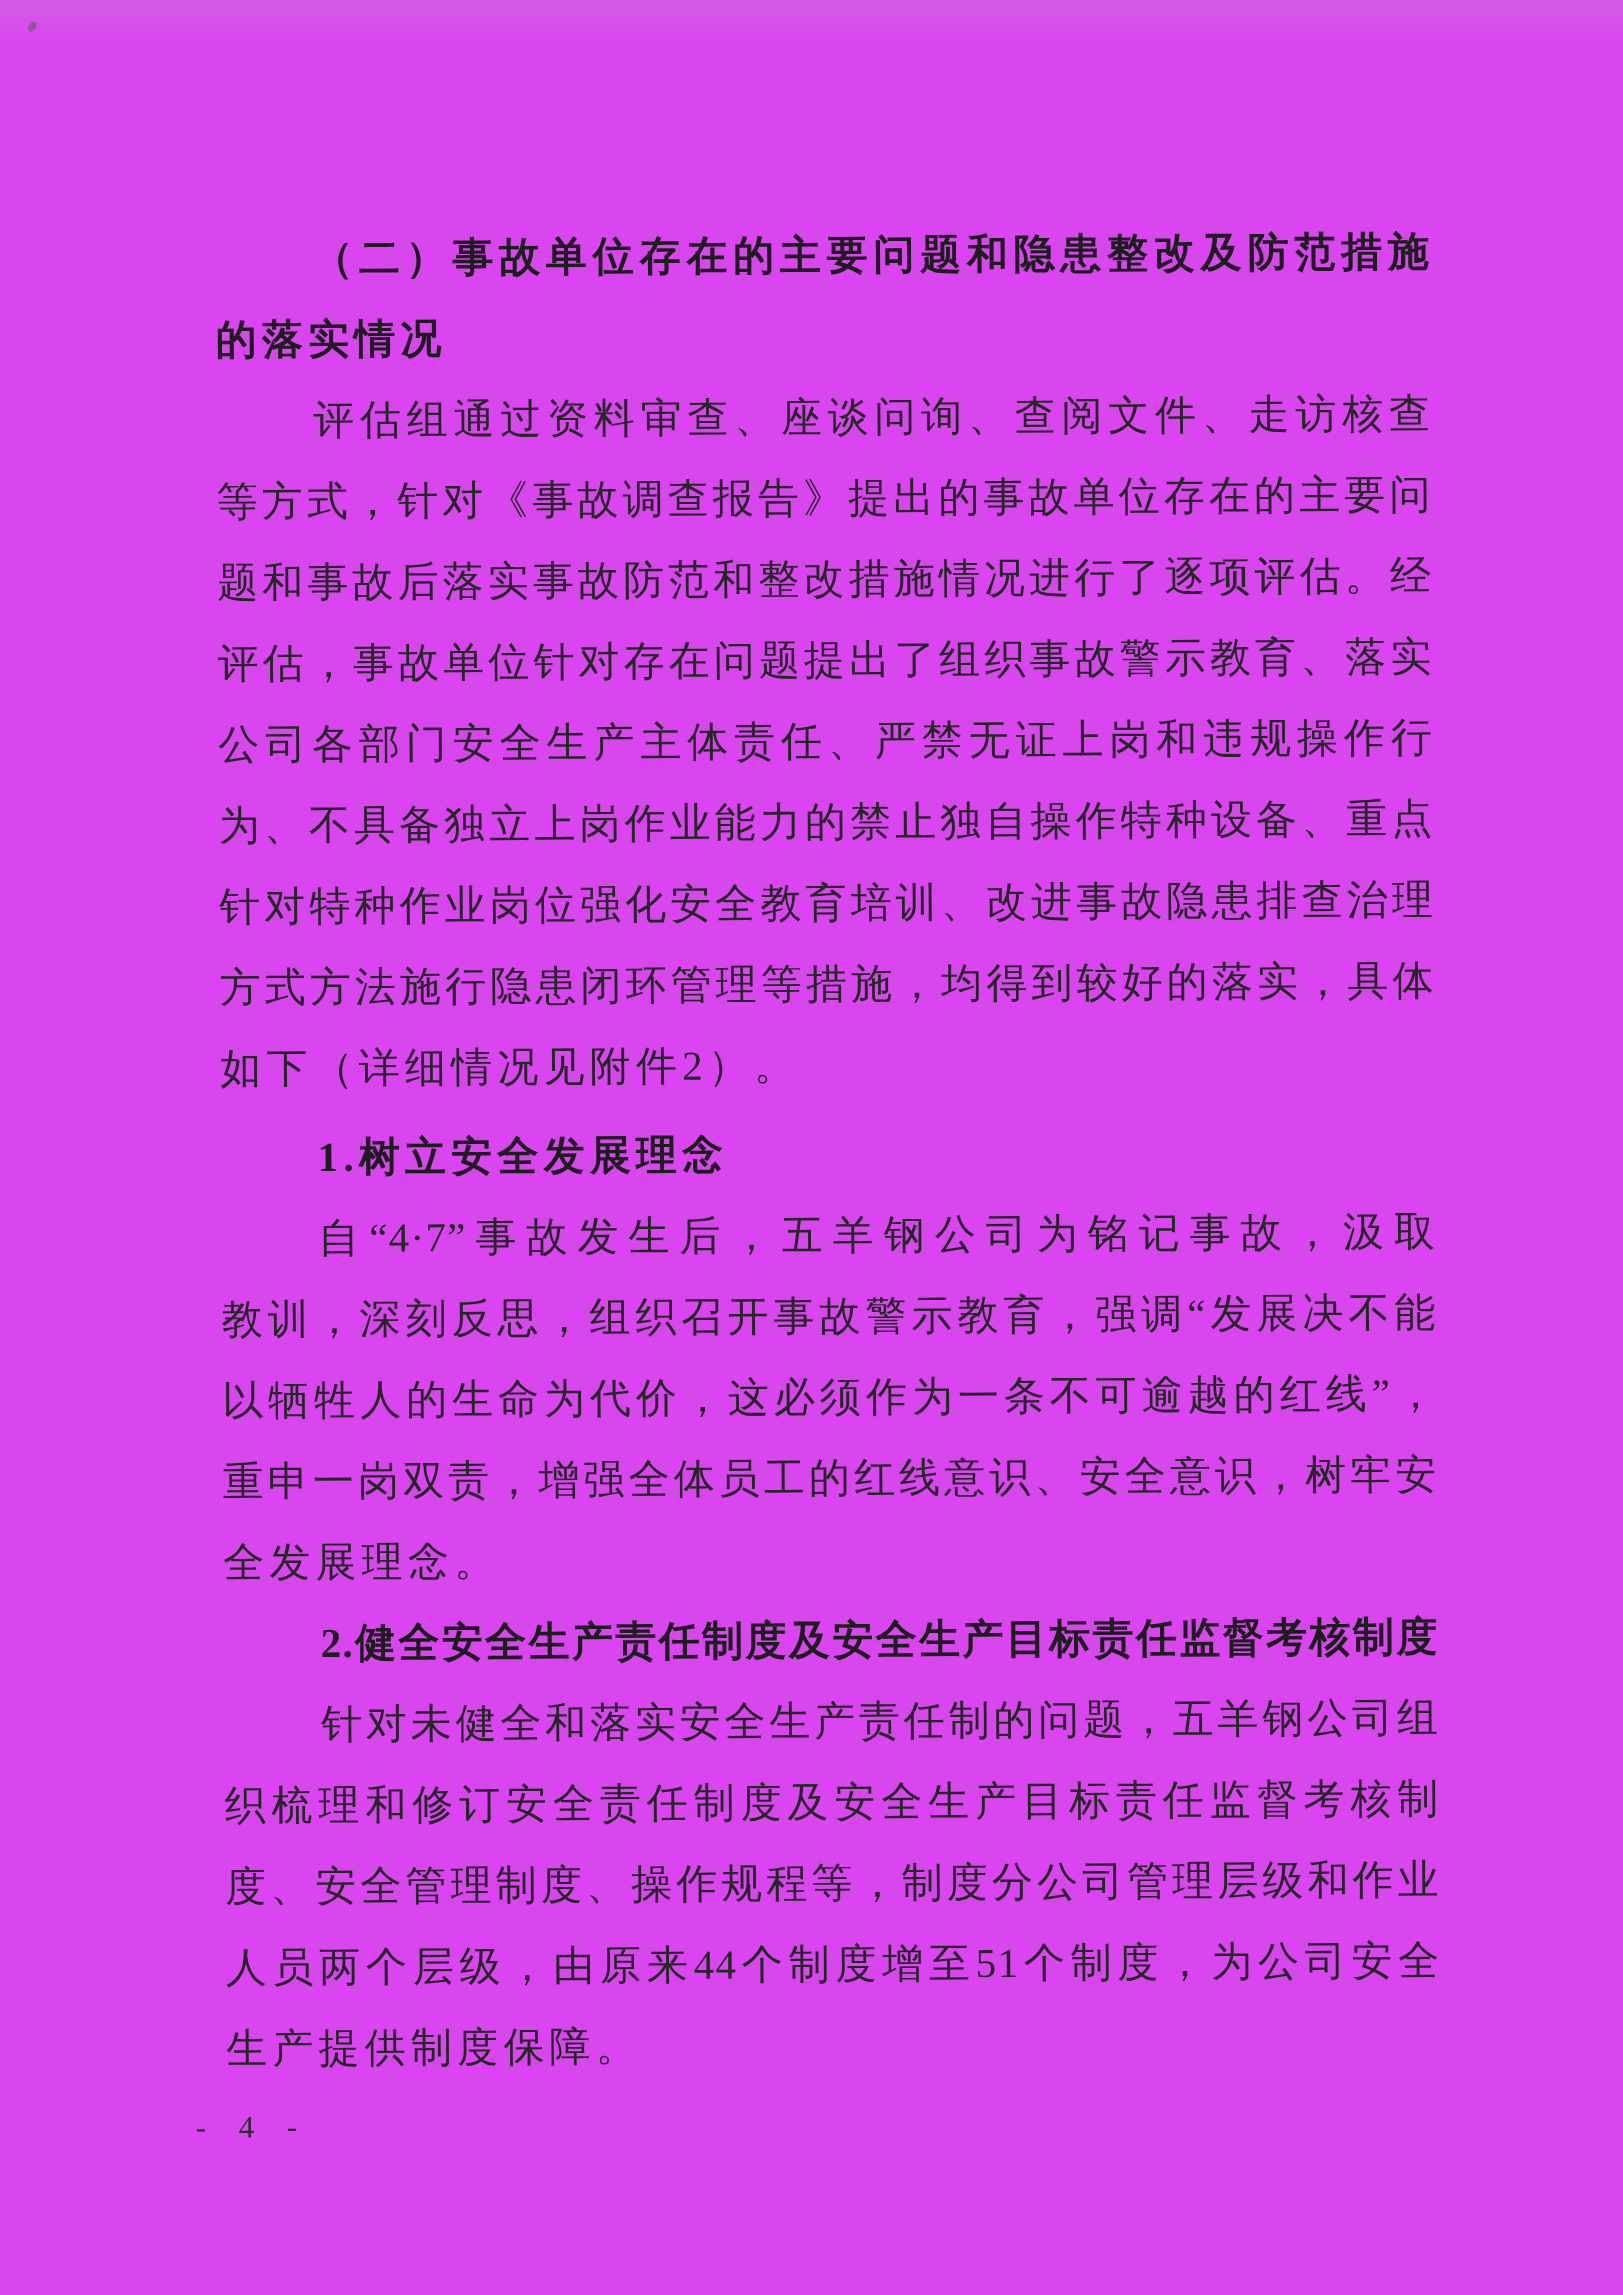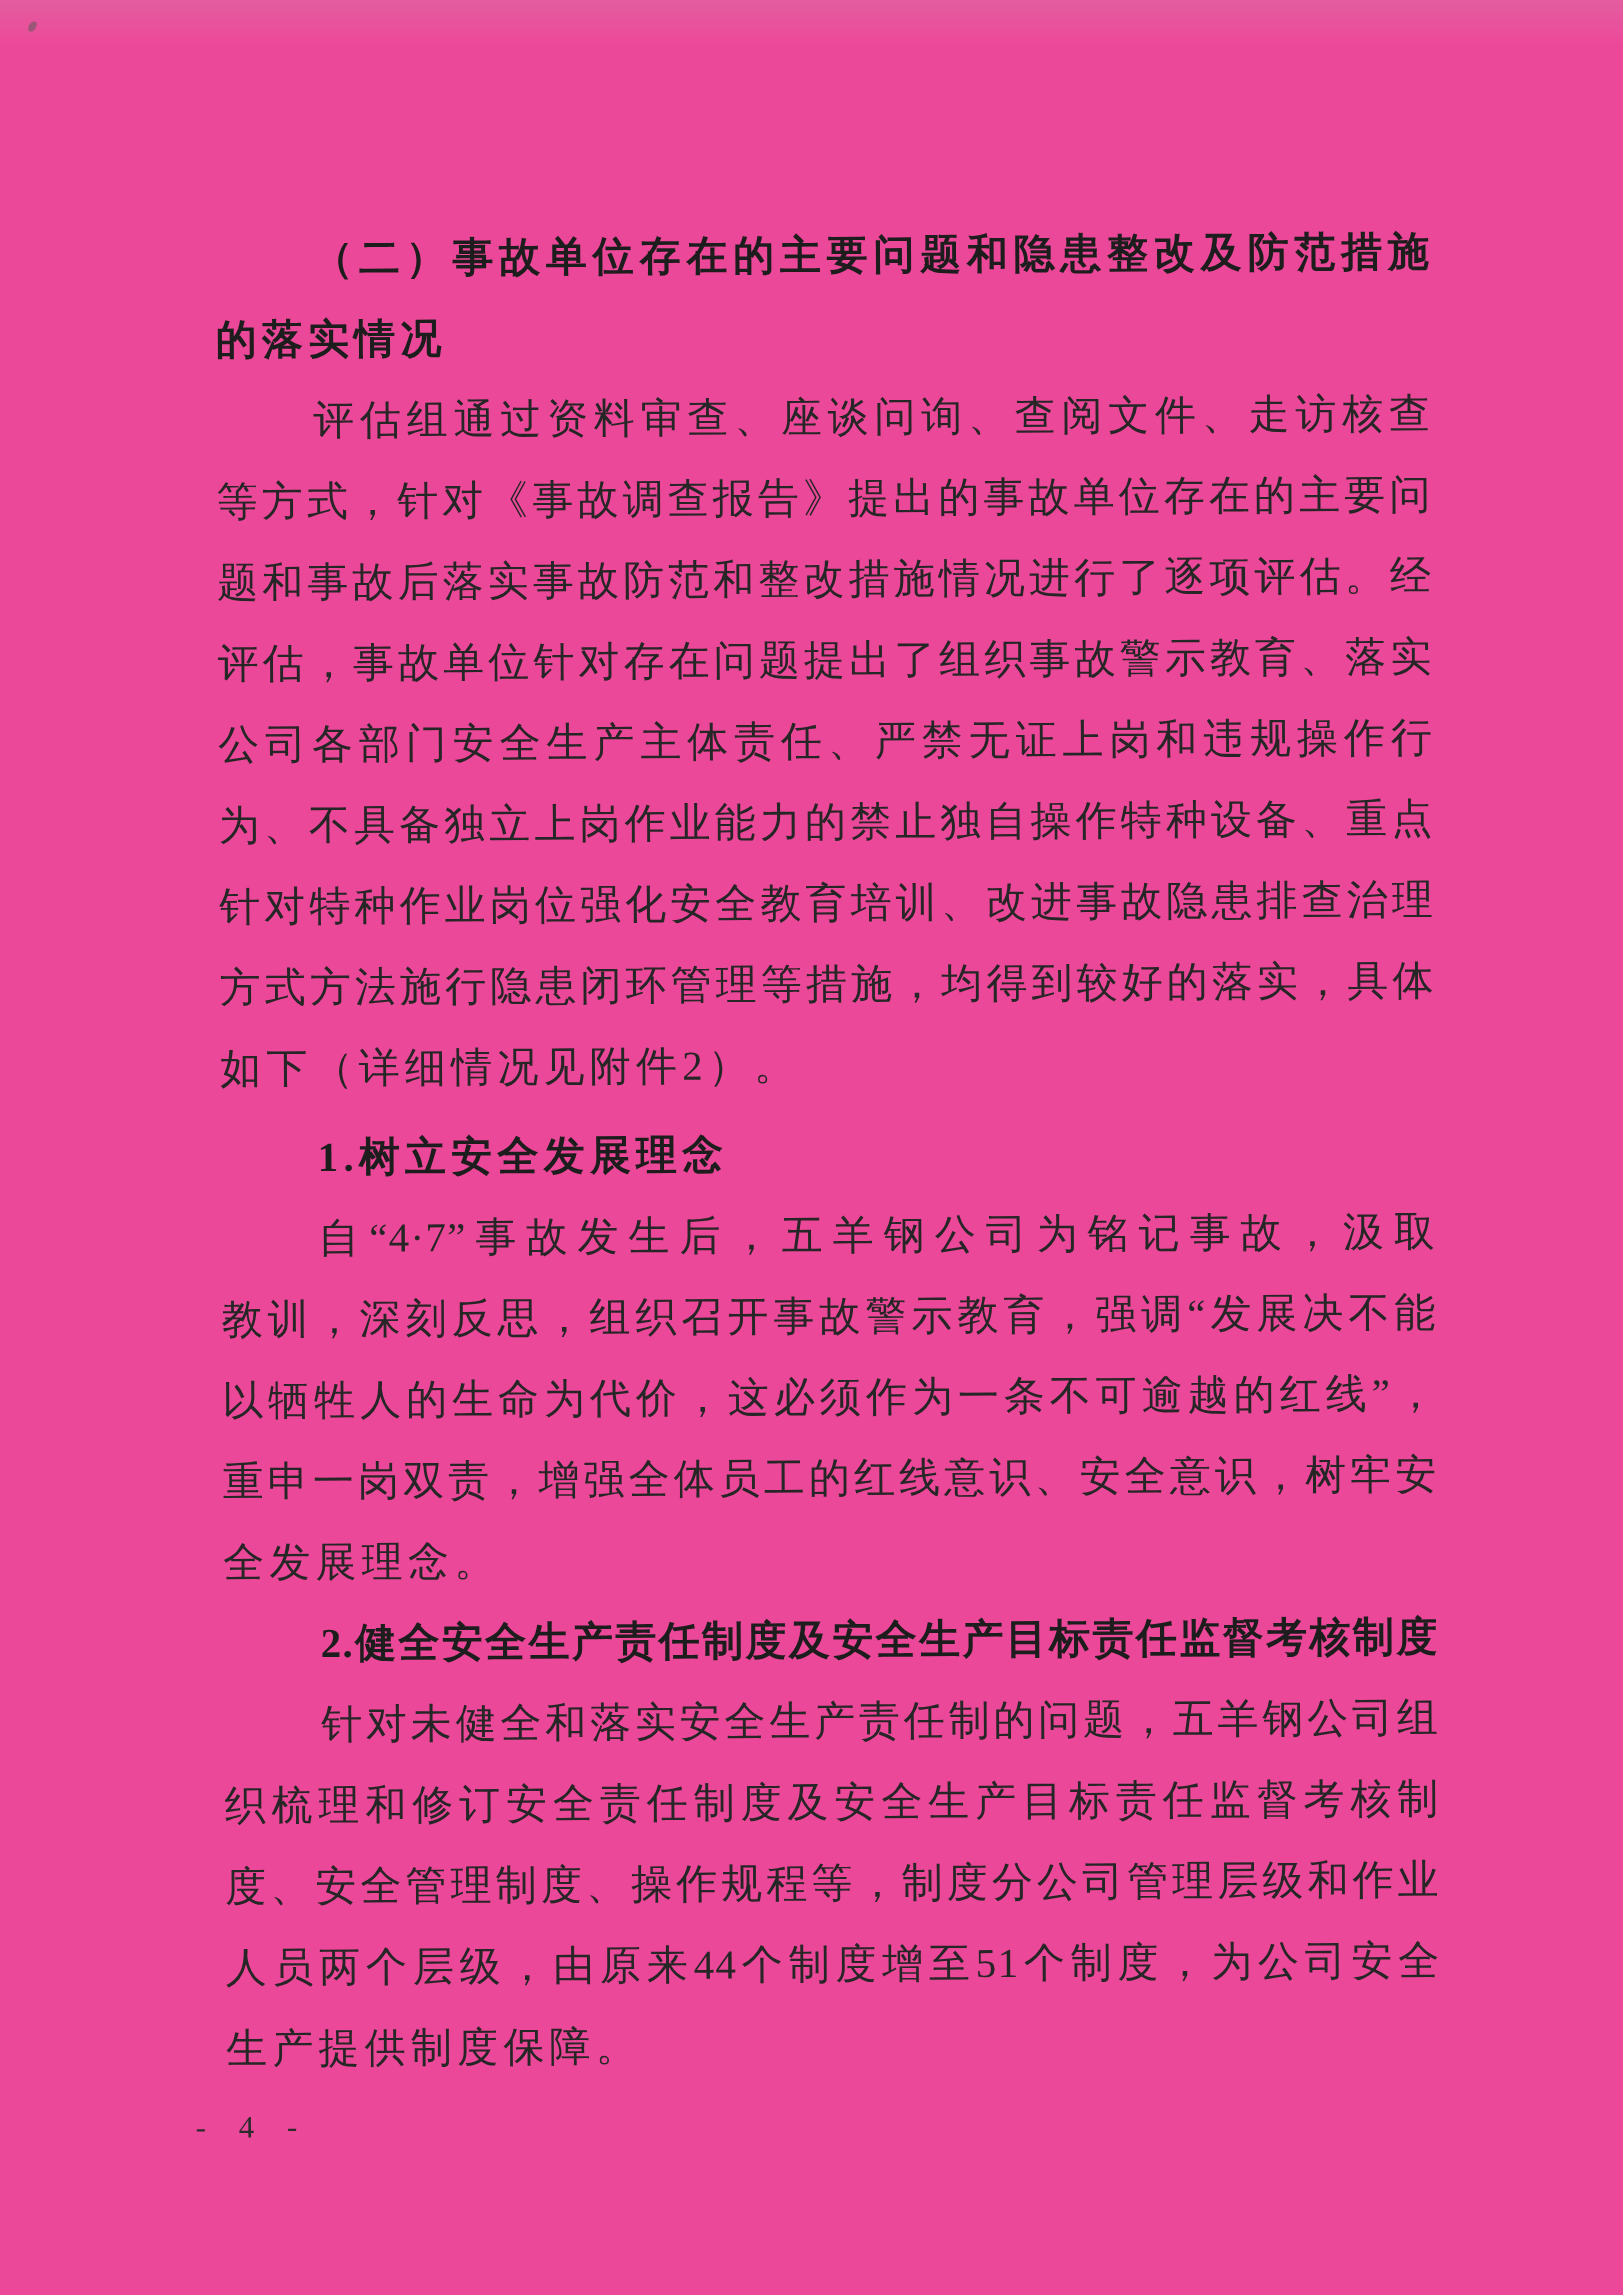--- a/index.html
+++ b/index.html
@@ -4,21 +4,21 @@
 <style>
   html, body {
     margin: 0;
     padding: 0;
     background: #ffffff;
   }
   .page {
     position: relative;
     width: 1623px;
     height: 2295px;
-    background: #ec4899;
+    background: #d946ef;
     overflow: hidden;
     font-family: "Liberation Serif", "DejaVu Serif", serif;
   }
   
   .scan-band {
     position: absolute;
     left: 0; top: 0;
     width: 100%; height: 46px;
     background: linear-gradient(180deg, rgba(190,190,188,0.18), rgba(190,190,188,0.0));
     pointer-events: none;

